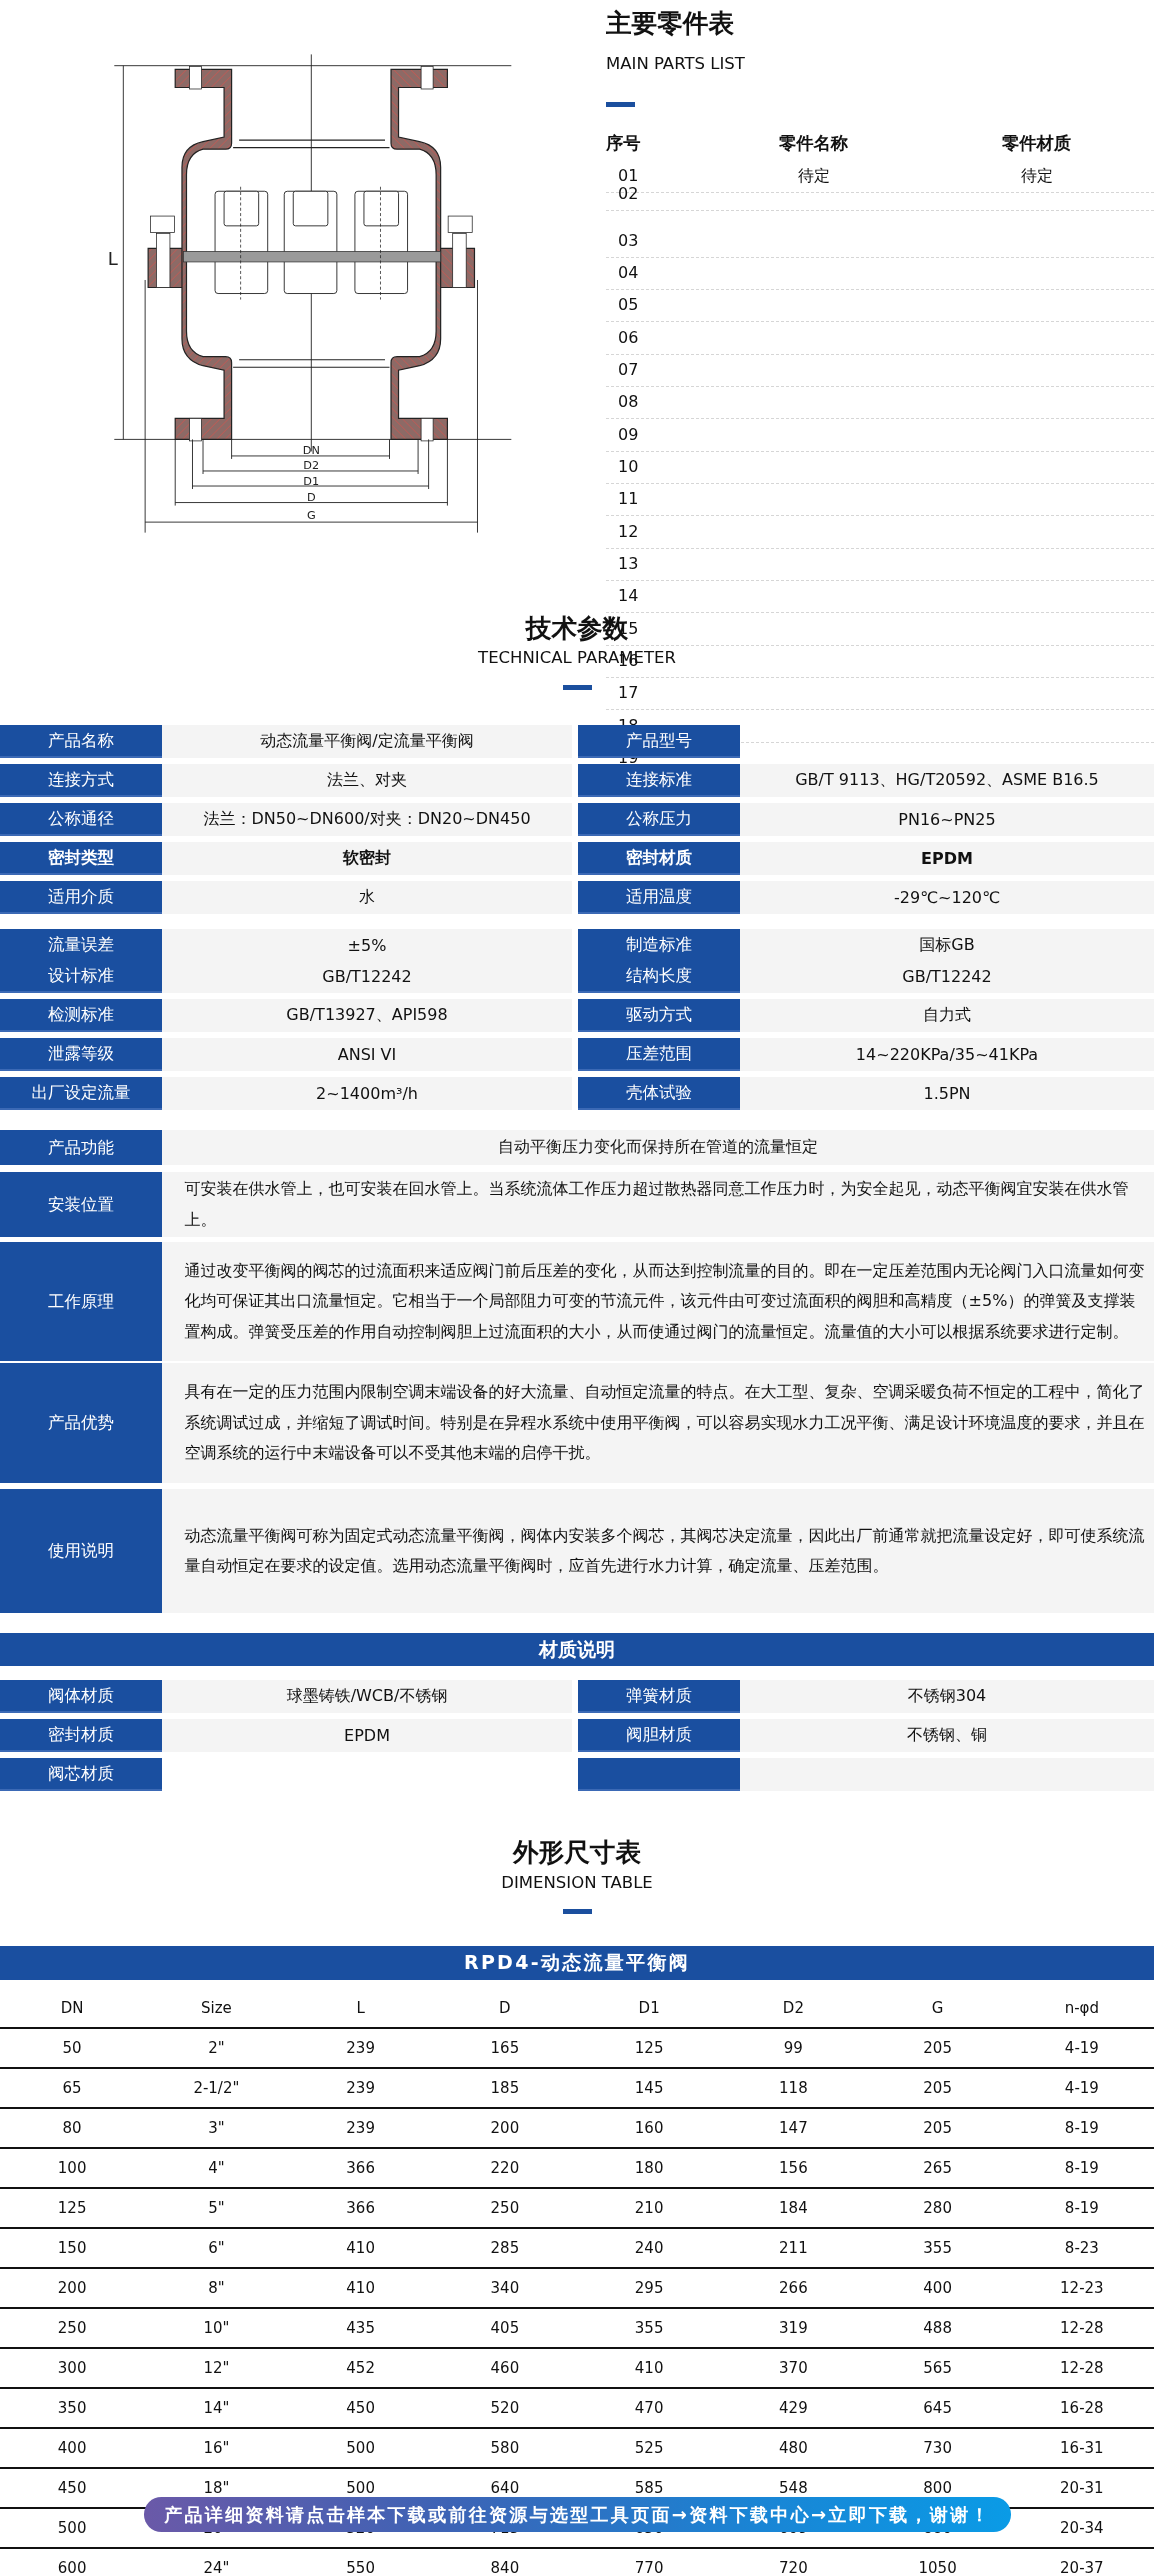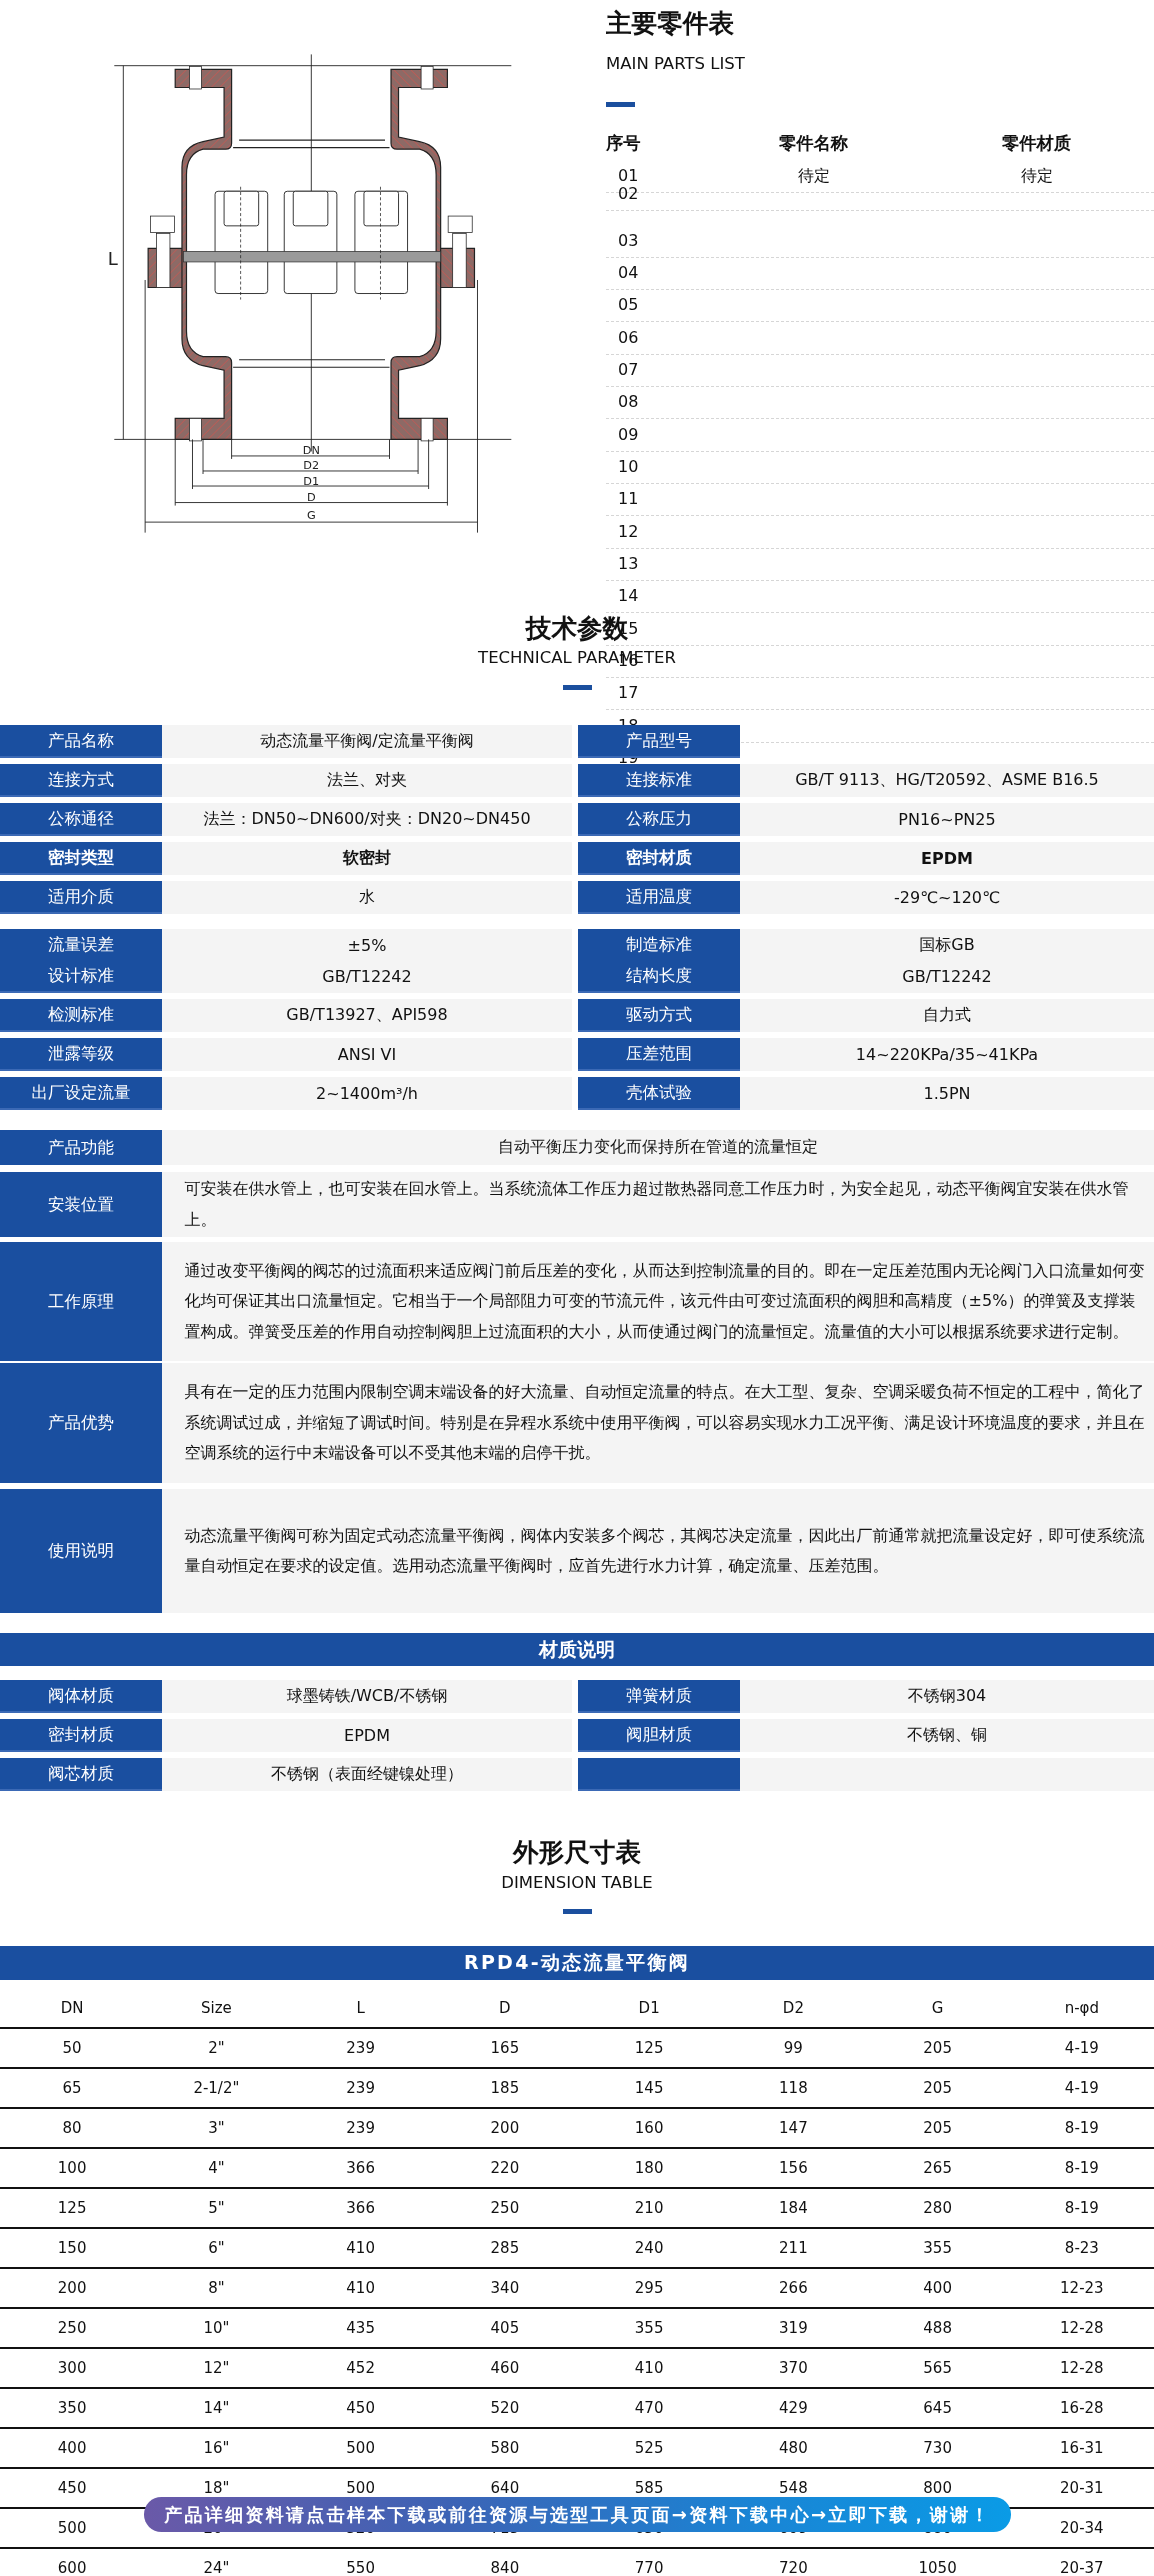--- a/index.html
+++ b/index.html
@@ -327,21 +327,20 @@
       <div class="val" style="left: 740px; width: 414px;">不锈钢304</div>
     </div>
     <div class="abs trow" style="top: 1719px;">
       <div class="lbl" style="left: 0px; width: 162px;">密封材质</div>
       <div class="val" style="left: 162px; width: 410px;">EPDM</div>
       <div class="lbl" style="left: 578px; width: 162px;">阀胆材质</div>
       <div class="val" style="left: 740px; width: 414px;">不锈钢、铜</div>
     </div>
     <div class="abs trow" style="top: 1758px;">
       <div class="lbl" style="left: 0px; width: 162px;">阀芯材质</div>
-      <div class="val" style="left: 162px; width: 410px;">不锈钢（表面经键镍处理）</div>
       <div class="lbl" style="left: 578px; width: 162px;"></div>
       <div class="val" style="left: 740px; width: 414px;"></div>
     </div>
   </div>
 
 <div class="abs sec-title" style="top:1835px;">外形尺寸表</div>
 <div class="abs sec-sub" style="top:1873px;">DIMENSION TABLE</div>
 <div class="abs bar" style="left:563px;top:1909px;"></div>
 <div class="abs band" style="top:1946px;height:34px;font-size:19px;letter-spacing:2.3px;">RPD4-动态流量平衡阀</div>
 <table class="dim" style="top:1989px;">

